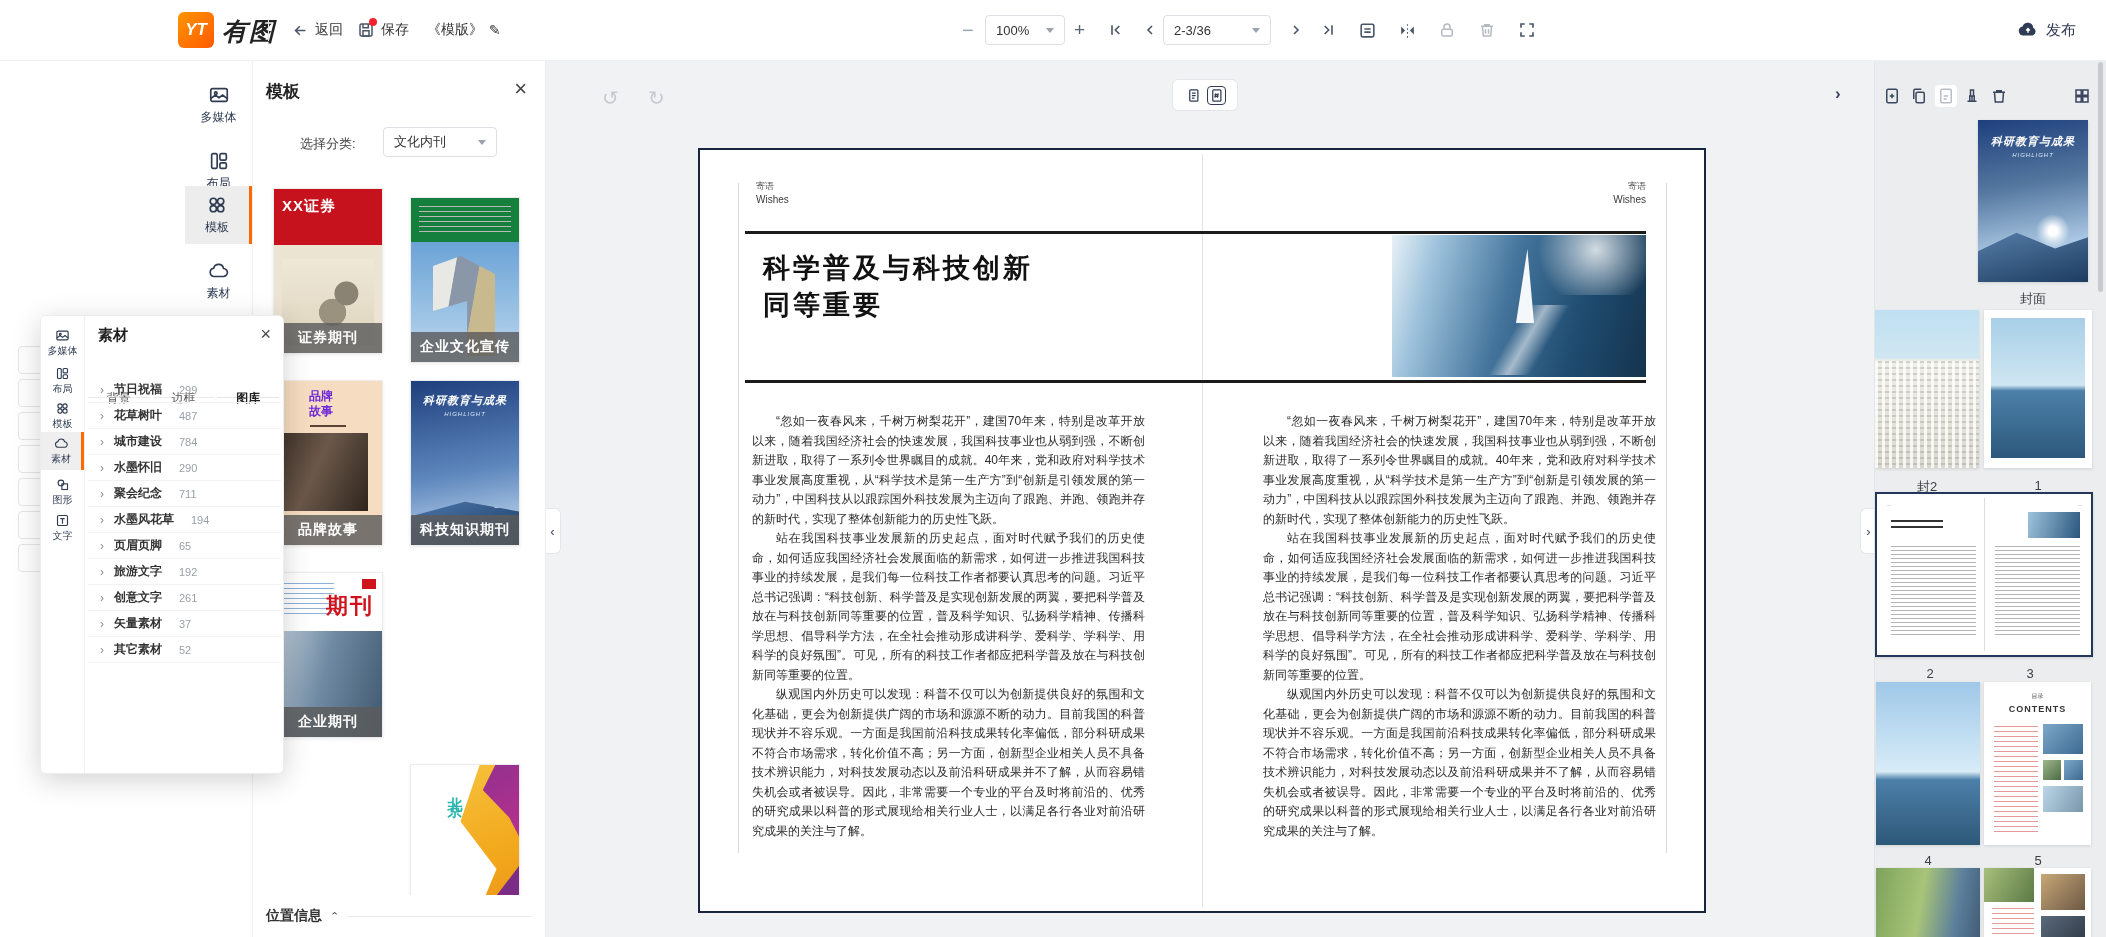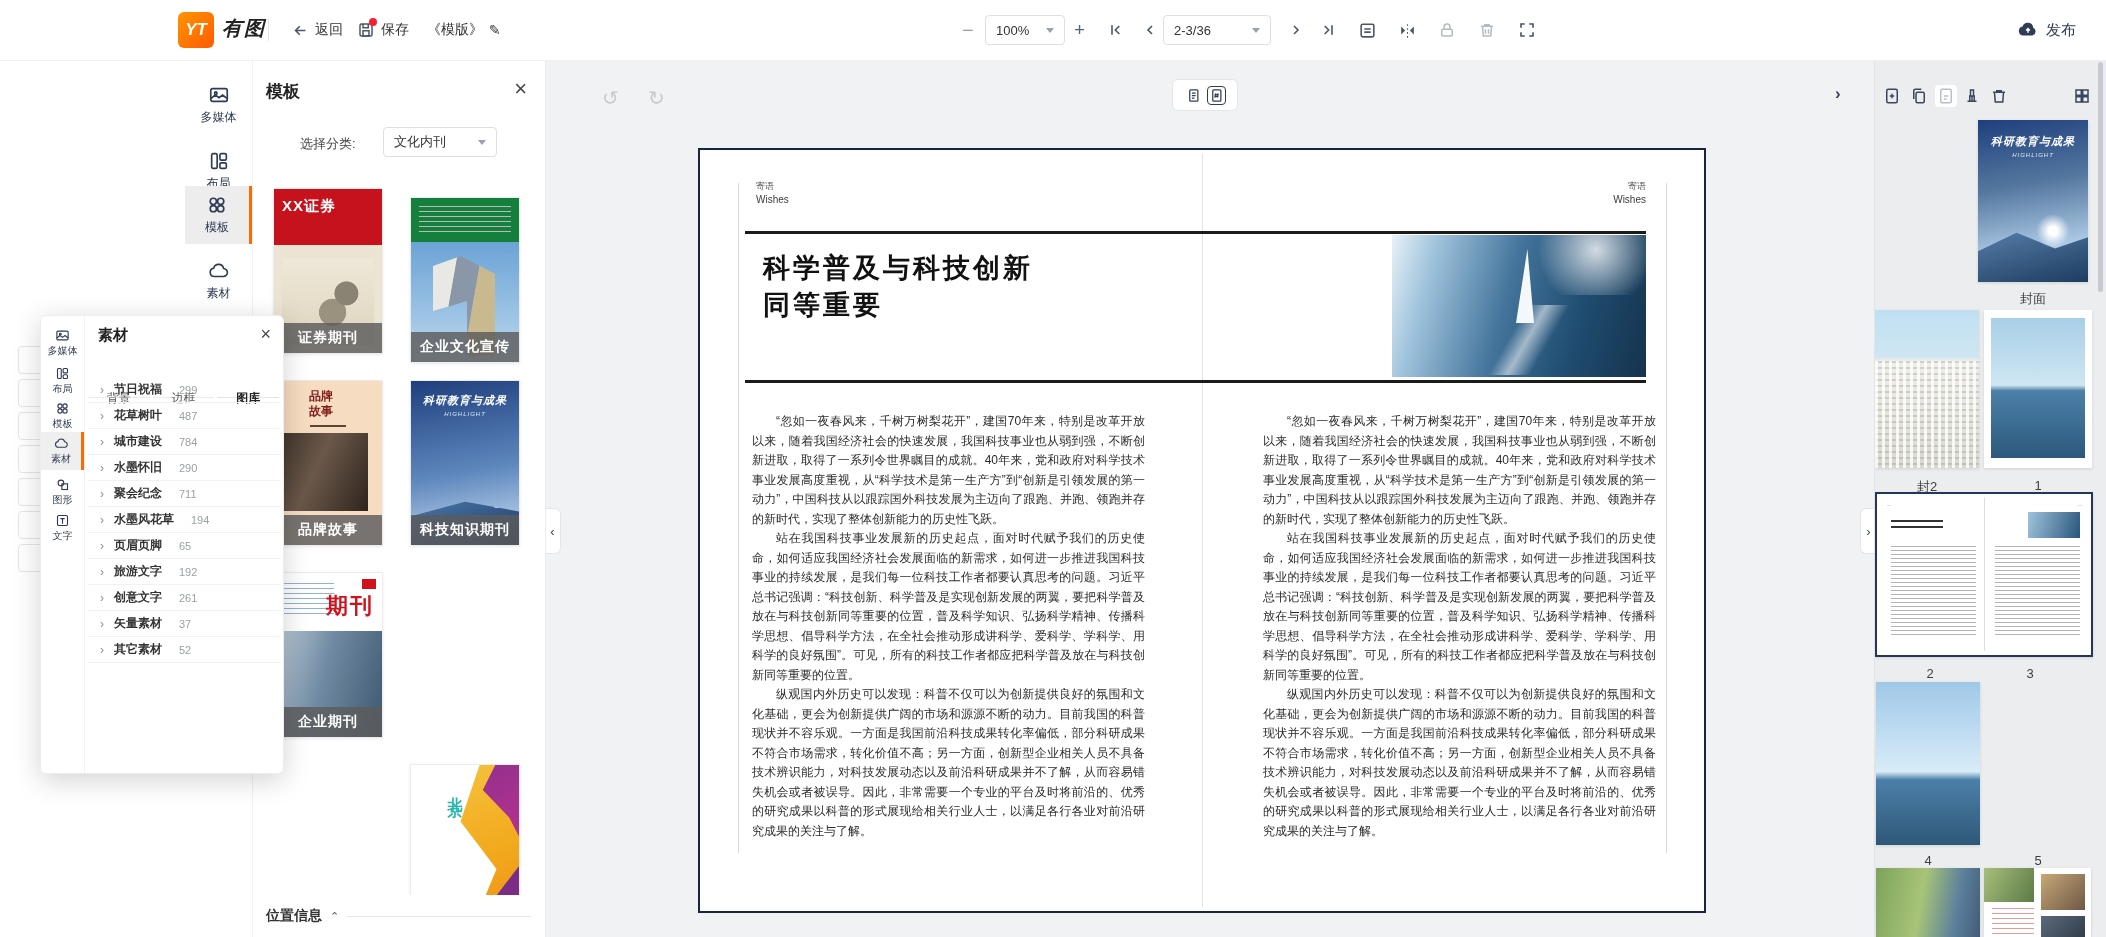--- a/index.html
+++ b/index.html
@@ -7,21 +7,21 @@
        font-family:"Liberation Sans","DejaVu Sans",sans-serif;color:#333;background:#fff;}
   svg{display:block;}
 
   
   #topbar{position:absolute;left:0;top:0;width:2106px;height:60px;background:#fff;
           border-bottom:1px solid #eef0f2;z-index:60;}
   #logo{position:absolute;left:178px;top:12px;width:36px;height:36px;border-radius:6px;
         background:linear-gradient(135deg,#ff9500,#ff5a00);color:#fff;font-weight:bold;
         font-style:italic;font-size:17px;display:flex;align-items:center;justify-content:center;}
   #brand{position:absolute;left:222px;top:15px;font-family:"DejaVu Serif",serif;font-style:italic;
-         font-weight:600;font-size:20px;color:#222;letter-spacing:2px;}
+         font-weight:600;font-size:25px;color:#222;letter-spacing:2px;}
   .tb-sep{position:absolute;left:268px;top:19px;width:1px;height:22px;background:#e4e6e8;}
   .tb-item{position:absolute;top:0;height:60px;display:flex;align-items:center;gap:6px;
            font-size:14px;color:#333;cursor:pointer;}
   .tb-ico{color:#4a5668;}
   .ghost{color:#9aa3ad;}
   .box{position:absolute;top:15px;height:30px;border:1px solid #dcdfe3;border-radius:4px;
        background:#fff;display:flex;align-items:center;justify-content:space-between;
        padding:0 10px;font-size:13px;color:#333;box-sizing:border-box;}
   .caret{width:0;height:0;border-left:4px solid transparent;border-right:4px solid transparent;
          border-top:5px solid #9aa3ad;}
@@ -64,21 +64,21 @@
      background:repeating-linear-gradient(to bottom,#b9b9b9 0 1px,transparent 1px 5px);}
   .s-cctv .d-sky{position:absolute;left:0;top:44px;right:0;bottom:0;
      background:linear-gradient(#6ba3d6,#bcd8ee);}
   .s-cctv .d-tower{position:absolute;left:22px;top:58px;width:62px;height:100px;
      background:linear-gradient(100deg,#e8e8e4 30%,#8a97a8 31% 60%,#c9b98f 61%);
      clip-path:polygon(0 10%,45% 0,100% 18%,100% 100%,55% 100%,55% 45%,0 55%);}
   .s-brand{background:#f6dcc0;}
   .s-brand .d-photo{position:absolute;left:0px;top:52px;right:14px;height:78px;
      background:linear-gradient(115deg,#3a2e26,#6b584a 45%,#2e241d);}
   .s-brand .d-underline{position:absolute;left:36px;top:44px;width:36px;height:2px;background:#5a4632;}
-  .s-brand .cover-title{left:0;right:14px;top:8px;text-align:center;color:#7f1d1d;font-weight:bold;font-size:12px;line-height:15px;}
+  .s-brand .cover-title{left:0;right:14px;top:8px;text-align:center;color:#6d28d9;font-weight:bold;font-size:12px;line-height:15px;}
   .s-tech{background:linear-gradient(170deg,#1e3f7d,#5e87bd 55%,#cfe4f6);}
   .s-tech .d-wave{position:absolute;left:0;right:0;bottom:0;height:48px;
      background:radial-gradient(circle at 80% 10%,rgba(255,255,255,.9) 0 6%,transparent 7%),
                 linear-gradient(160deg,#4d79ad,#1d3c66);clip-path:polygon(0 40%,50% 10%,100% 30%,100% 100%,0 100%);}
   .s-tech .cover-title{left:0;right:0;top:12px;text-align:center;color:#fff;font-weight:bold;
      font-style:italic;font-size:11px;letter-spacing:1px;}
   .s-tech .cover-sub{left:0;right:0;top:30px;text-align:center;color:#dce9f7;font-style:italic;font-size:6px;letter-spacing:1px;}
   .s-ent{background:#fff;}
   .s-ent .d-toplines{position:absolute;left:8px;top:10px;width:52px;height:34px;
      background:repeating-linear-gradient(to bottom,#8fb2d9 0 1px,transparent 1px 5px);}
@@ -681,20 +681,29 @@
             <div class="mh" style="right:6px;">—</div>
             <div class="mimg"></div>
             <div class="mtl tl"></div>
           </div>
         </div>
         <div class="th-label" style="left: 55px; top: 606px;">2</div>
         <div class="th-label" style="left: 155px; top: 606px;">3</div>
         <div class="thumb" style="left: 1px; top: 622px; width: 104px; height: 163px;">
           <div class="ph ph-sea2" style="position:absolute;left:0;top:0;right:0;bottom:0;"></div>
         </div>
+        <div class="thumb th-contents" style="left: 109px; top: 622px; width: 107px; height: 163px;">
+          <div class="lines tl-red"></div>
+          <div class="pb" style="right:8px;top:42px;width:40px;height:30px;"></div>
+          <div class="pb" style="right:8px;top:78px;width:19px;height:20px;"></div>
+          <div class="pb" style="right:30px;top:78px;width:18px;height:20px;background:linear-gradient(135deg,#9db88a,#4c6a46);"></div>
+          <div class="pb" style="right:8px;top:104px;width:40px;height:26px;background:linear-gradient(120deg,#bcd6e8,#7896ab);"></div>
+          <div class="cn">目录</div>
+          <div class="ttl">CONTENTS</div>
+        </div>
         <div class="th-label" style="left: 53px; top: 793px;">4</div>
         <div class="th-label" style="left: 163px; top: 793px;">5</div>
         <div class="thumb th-part6" style="left: 1px; top: 808px; width: 104px; height: 129px;"></div>
         <div class="thumb th-part7" style="left: 109px; top: 808px; width: 107px; height: 129px;">
           <div class="lines tl-red" style="position:absolute;left:8px;top:40px;width:42px;bottom:8px;"></div>
           <div class="pb" style="right:6px;top:6px;width:44px;height:36px;"></div>
           <div class="pb" style="right:6px;top:48px;width:44px;height:34px;background:linear-gradient(135deg,#5a6a7c,#2c3540);"></div>
           <div class="pb" style="left:0px;top:0px;width:50px;height:34px;background:linear-gradient(120deg,#a8bf7c,#5c7a46);"></div>
         </div>
       </div>

